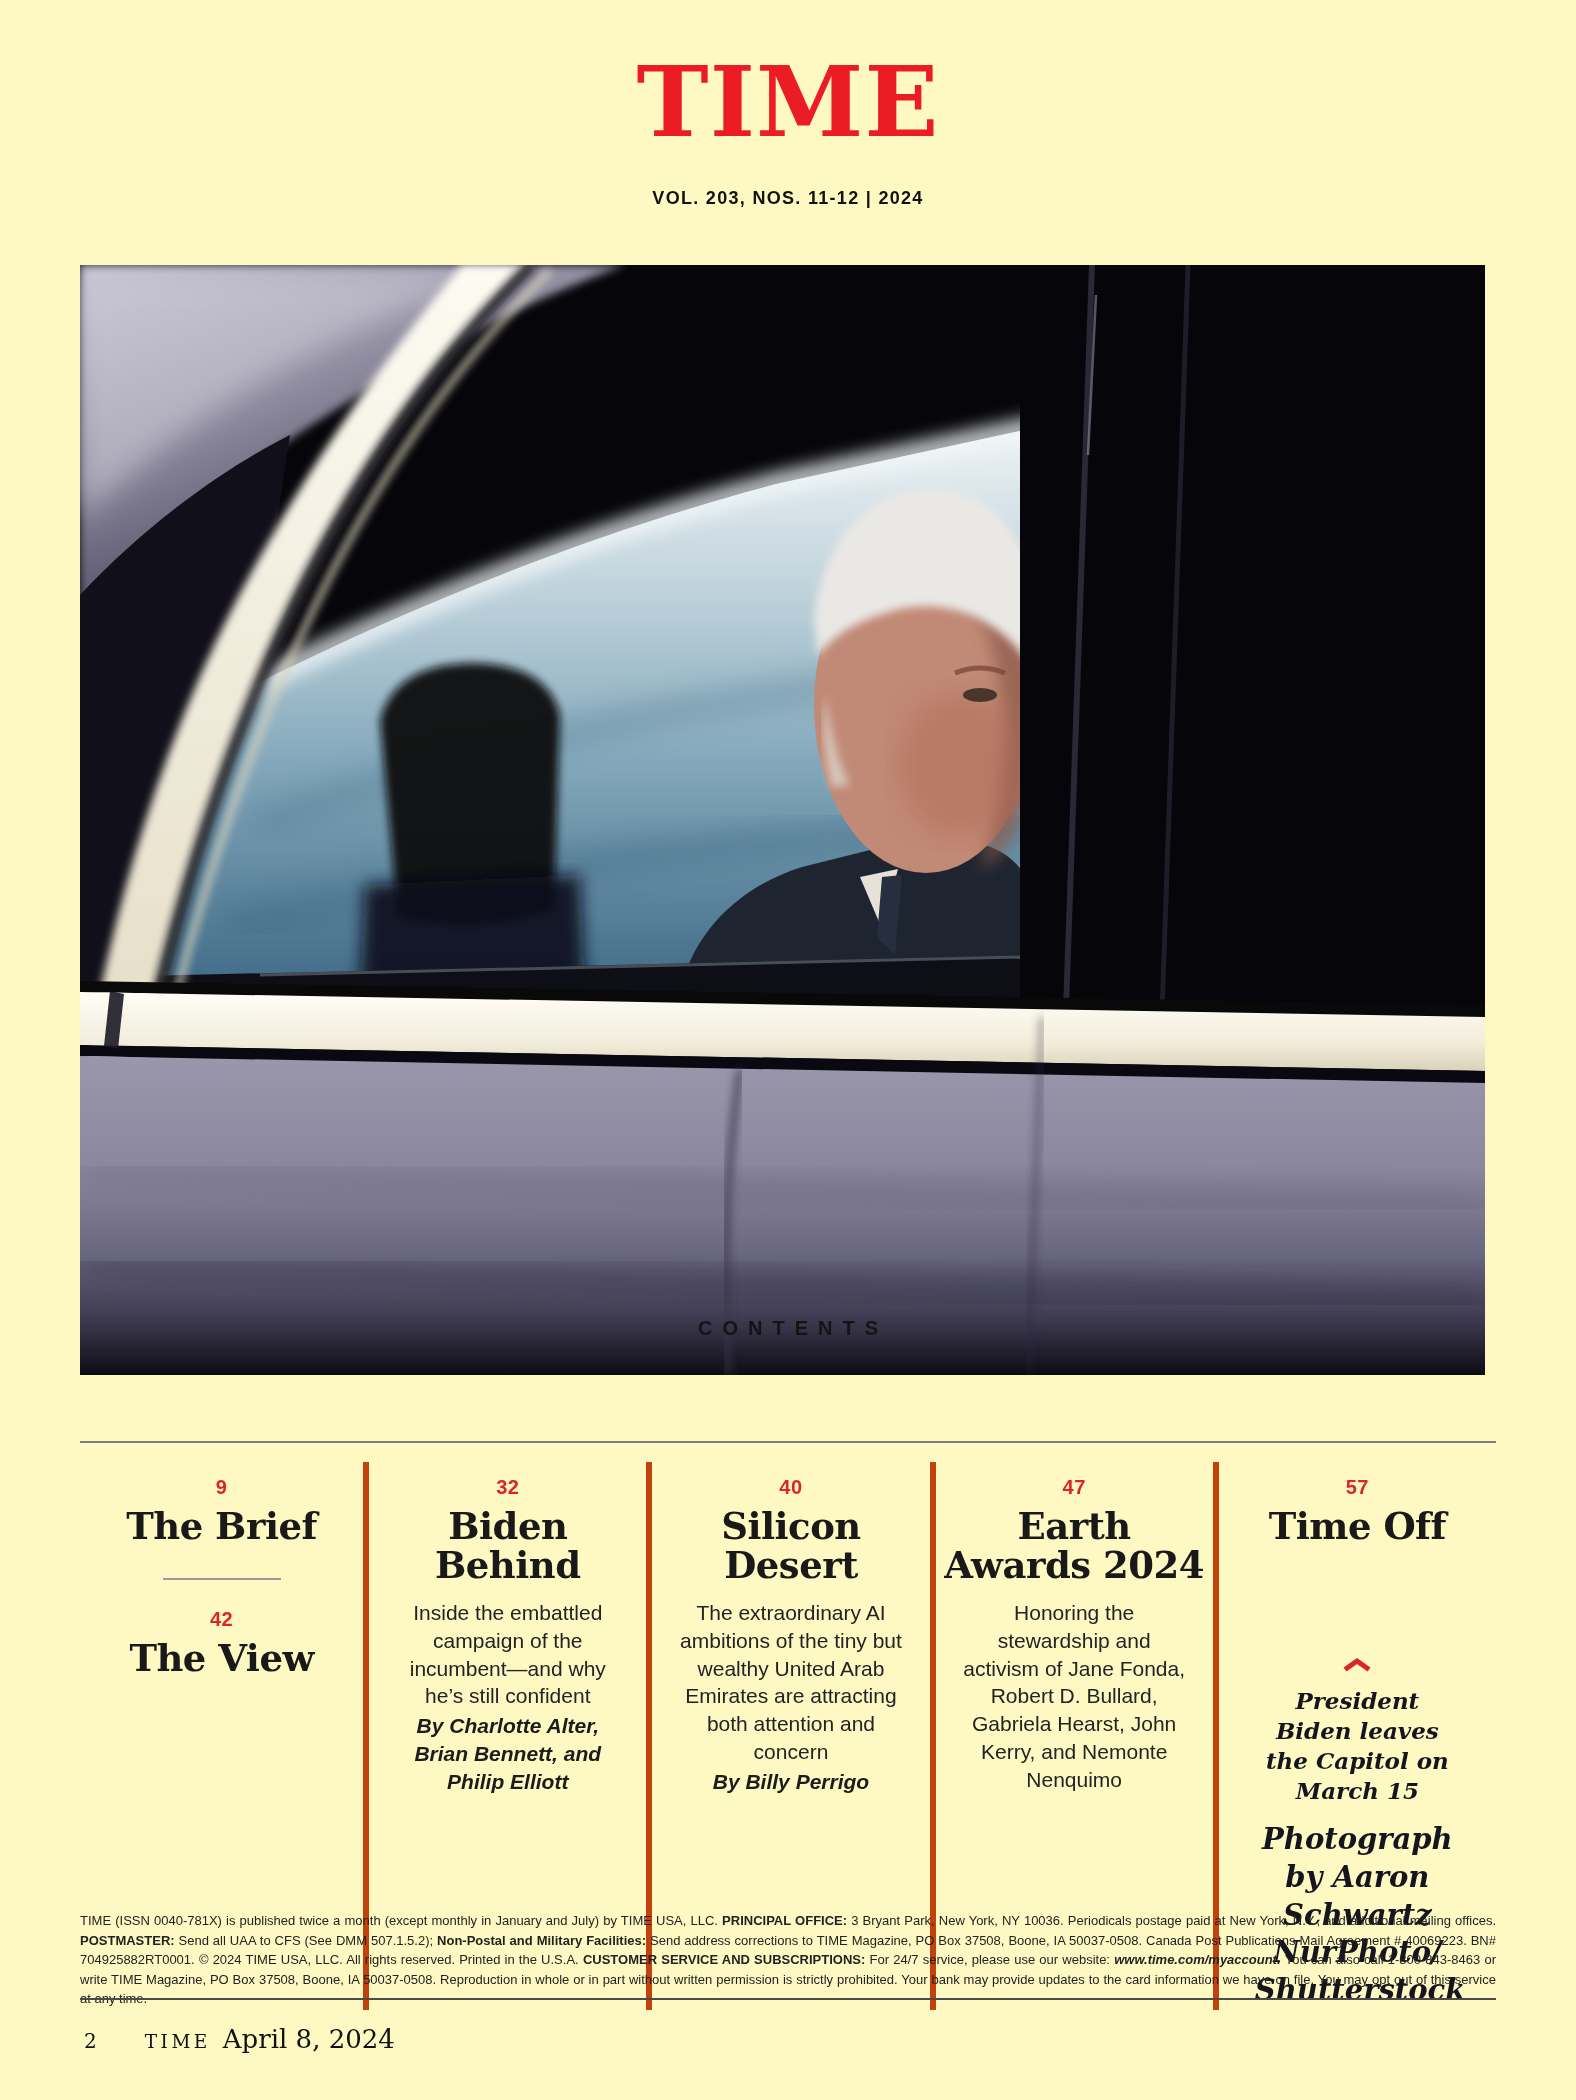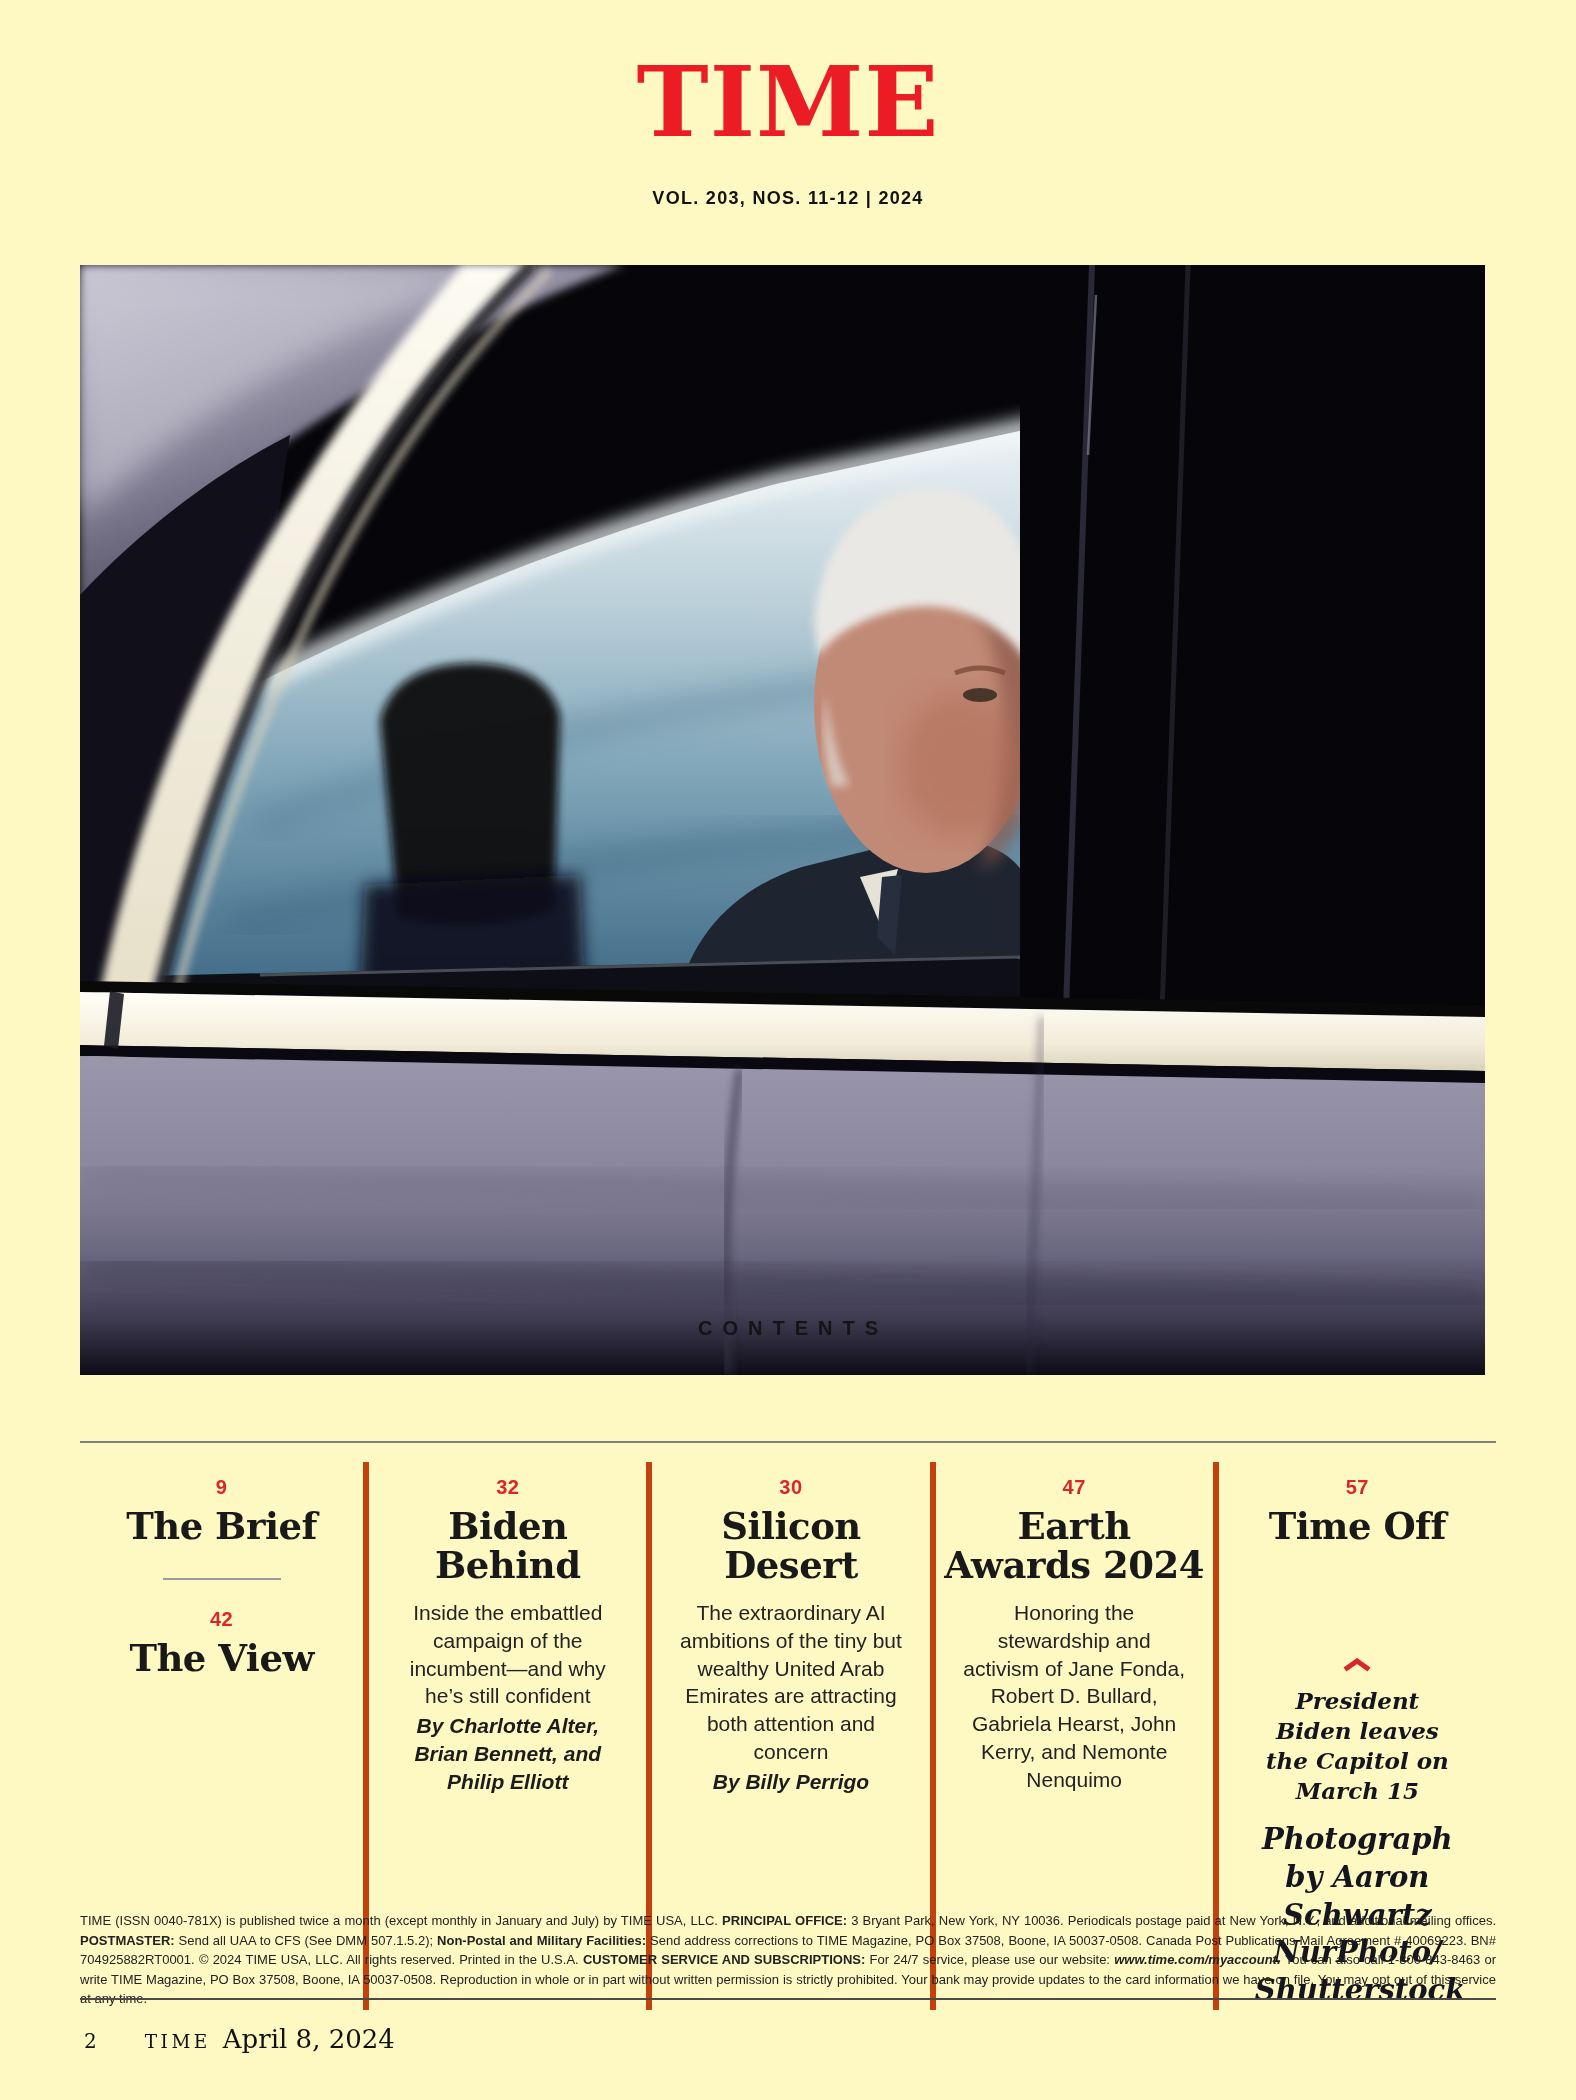--- a/index.html
+++ b/index.html
@@ -176,21 +176,21 @@
       <div class="pg">32</div>
       <h2>
         <span>Biden</span>
         <span>Behind</span>
       </h2>
       <p class="desc w232">Inside the embattled campaign of the incumbent—and why he’s still confident</p>
       <p class="byline w232">By Charlotte Alter, Brian Bennett, and Philip Elliott</p>
     </div>
 
     <div class="col">
-      <div class="pg">30</div>
+      <div class="pg">40</div>
       <h2>
         <span>Silicon</span>
         <span>Desert</span>
       </h2>
       <p class="desc w242">The extraordinary AI ambitions of the tiny but wealthy United Arab Emirates are attracting both attention and concern</p>
       <p class="byline w232">By Billy Perrigo</p>
     </div>
 
     <div class="col">
       <div class="pg">47</div>

